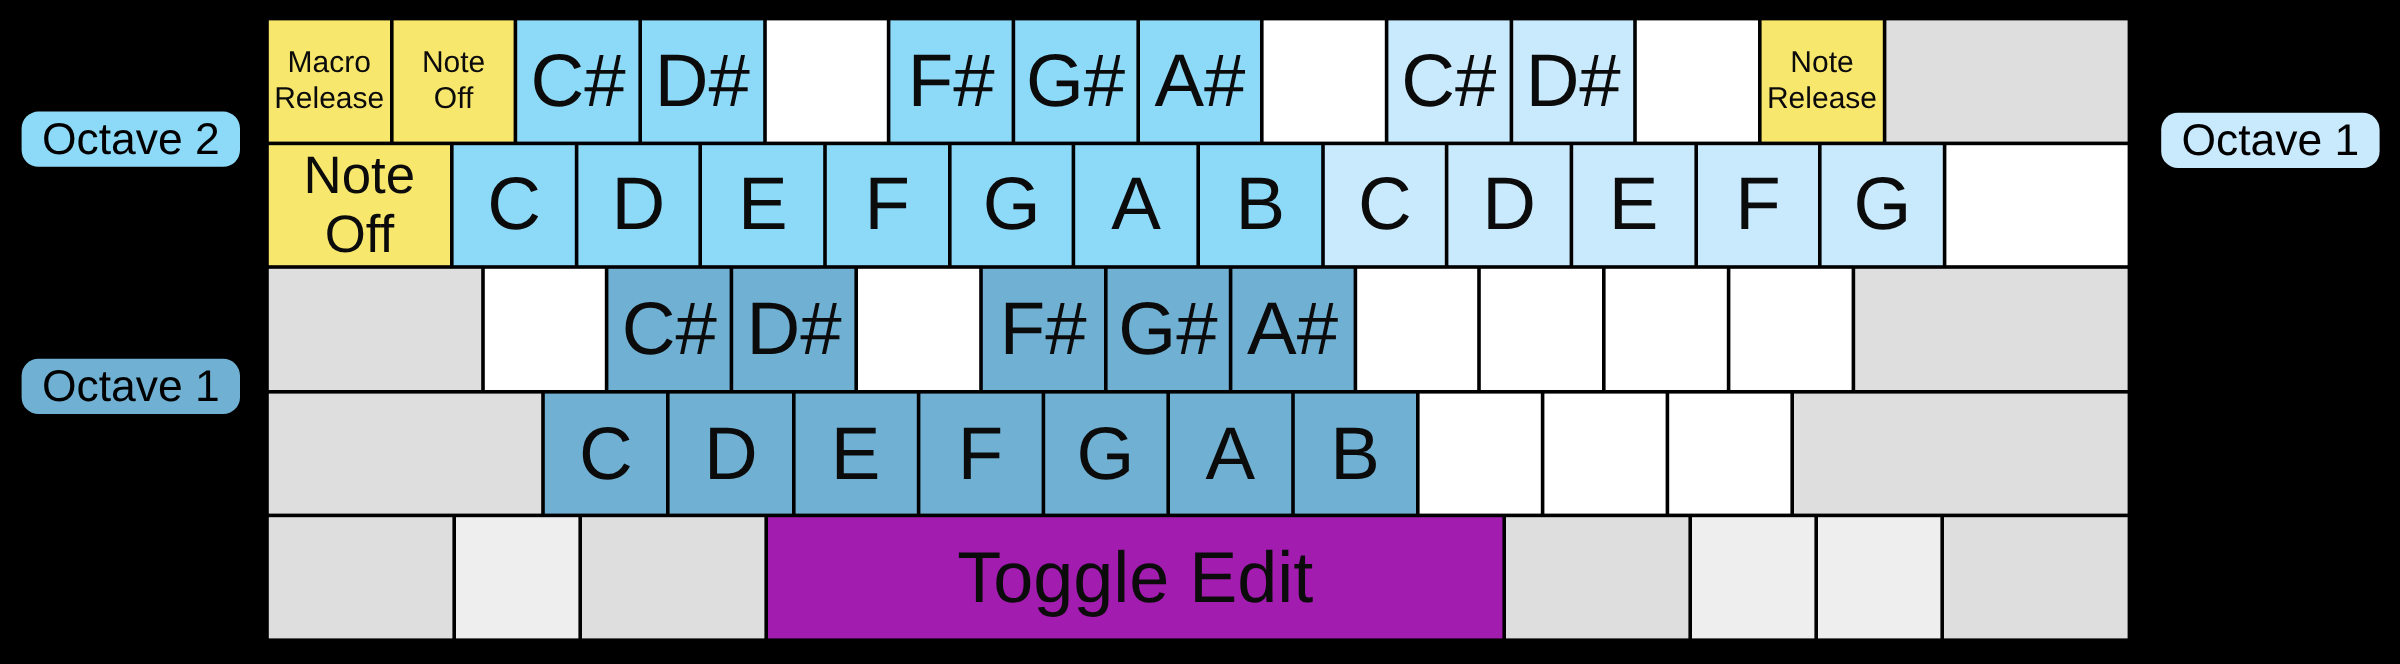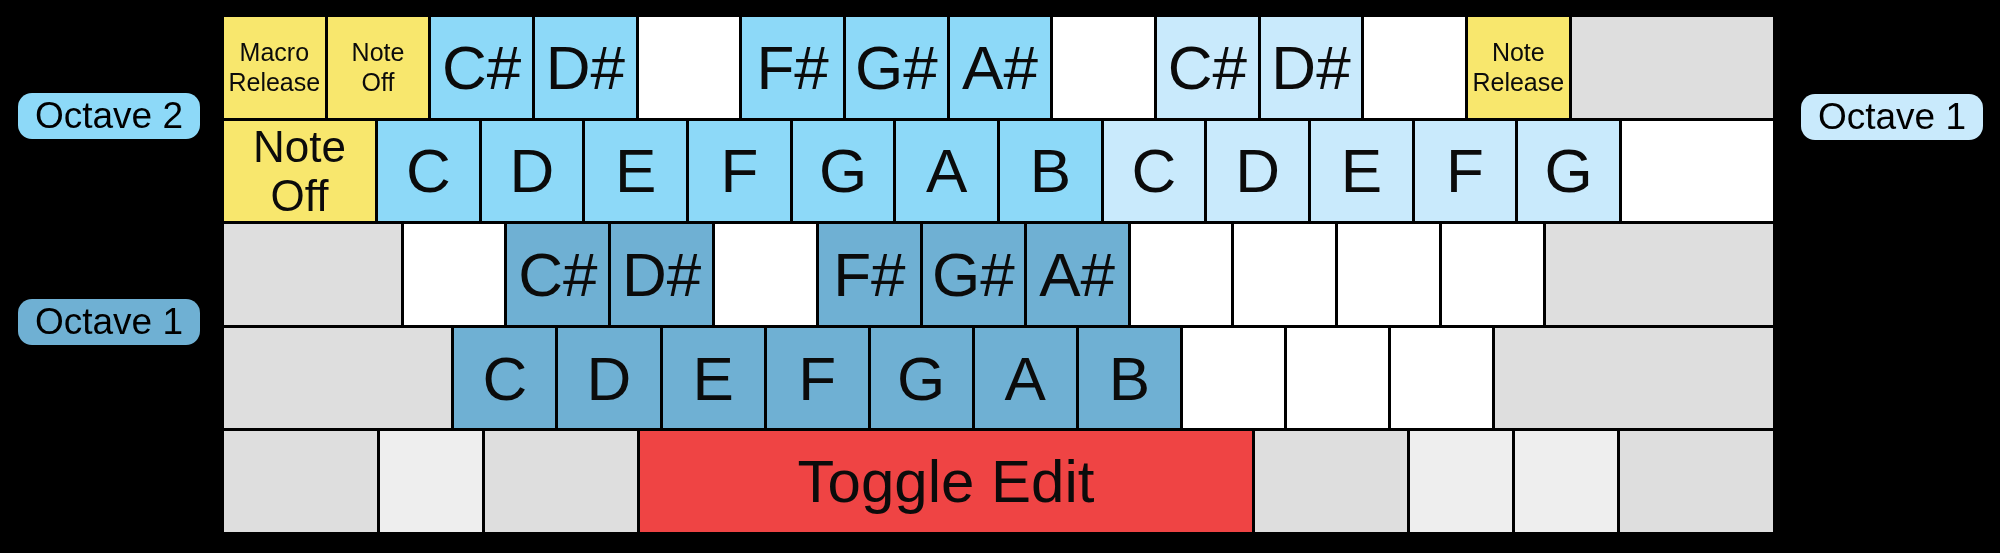--- a/index.html
+++ b/index.html
@@ -107,19 +107,19 @@
       <div class="key ts-note" style="background: rgb(111, 176, 211); color: rgb(11, 11, 11);">B</div>
       <div class="key" style="background: rgb(255, 255, 255); color: rgb(11, 11, 11);"></div>
       <div class="key" style="background: rgb(255, 255, 255); color: rgb(11, 11, 11);"></div>
       <div class="key" style="background: rgb(255, 255, 255); color: rgb(11, 11, 11);"></div>
       <div class="key" style="background: rgb(222, 222, 222); color: rgb(11, 11, 11);"></div>
     </div>
     <div class="kb-row" style="grid-template-columns: 1.5fr 1fr 1.5fr 6fr 1.5fr 1fr 1fr 1.5fr;">
       <div class="key" style="background: rgb(222, 222, 222); color: rgb(11, 11, 11);"></div>
       <div class="key" style="background: rgb(238, 238, 238); color: rgb(11, 11, 11);"></div>
       <div class="key" style="background: rgb(222, 222, 222); color: rgb(11, 11, 11);"></div>
-      <div class="key ts-lg" style="background: #ef4444; color: rgb(11, 11, 11);">Toggle Edit</div>
+      <div class="key ts-lg" style="background: #a21caf; color: rgb(11, 11, 11);">Toggle Edit</div>
       <div class="key" style="background: rgb(222, 222, 222); color: rgb(11, 11, 11);"></div>
       <div class="key" style="background: rgb(238, 238, 238); color: rgb(11, 11, 11);"></div>
       <div class="key" style="background: rgb(238, 238, 238); color: rgb(11, 11, 11);"></div>
       <div class="key" style="background: rgb(222, 222, 222); color: rgb(11, 11, 11);"></div>
     </div>
   </div>
 
 </body></html>

